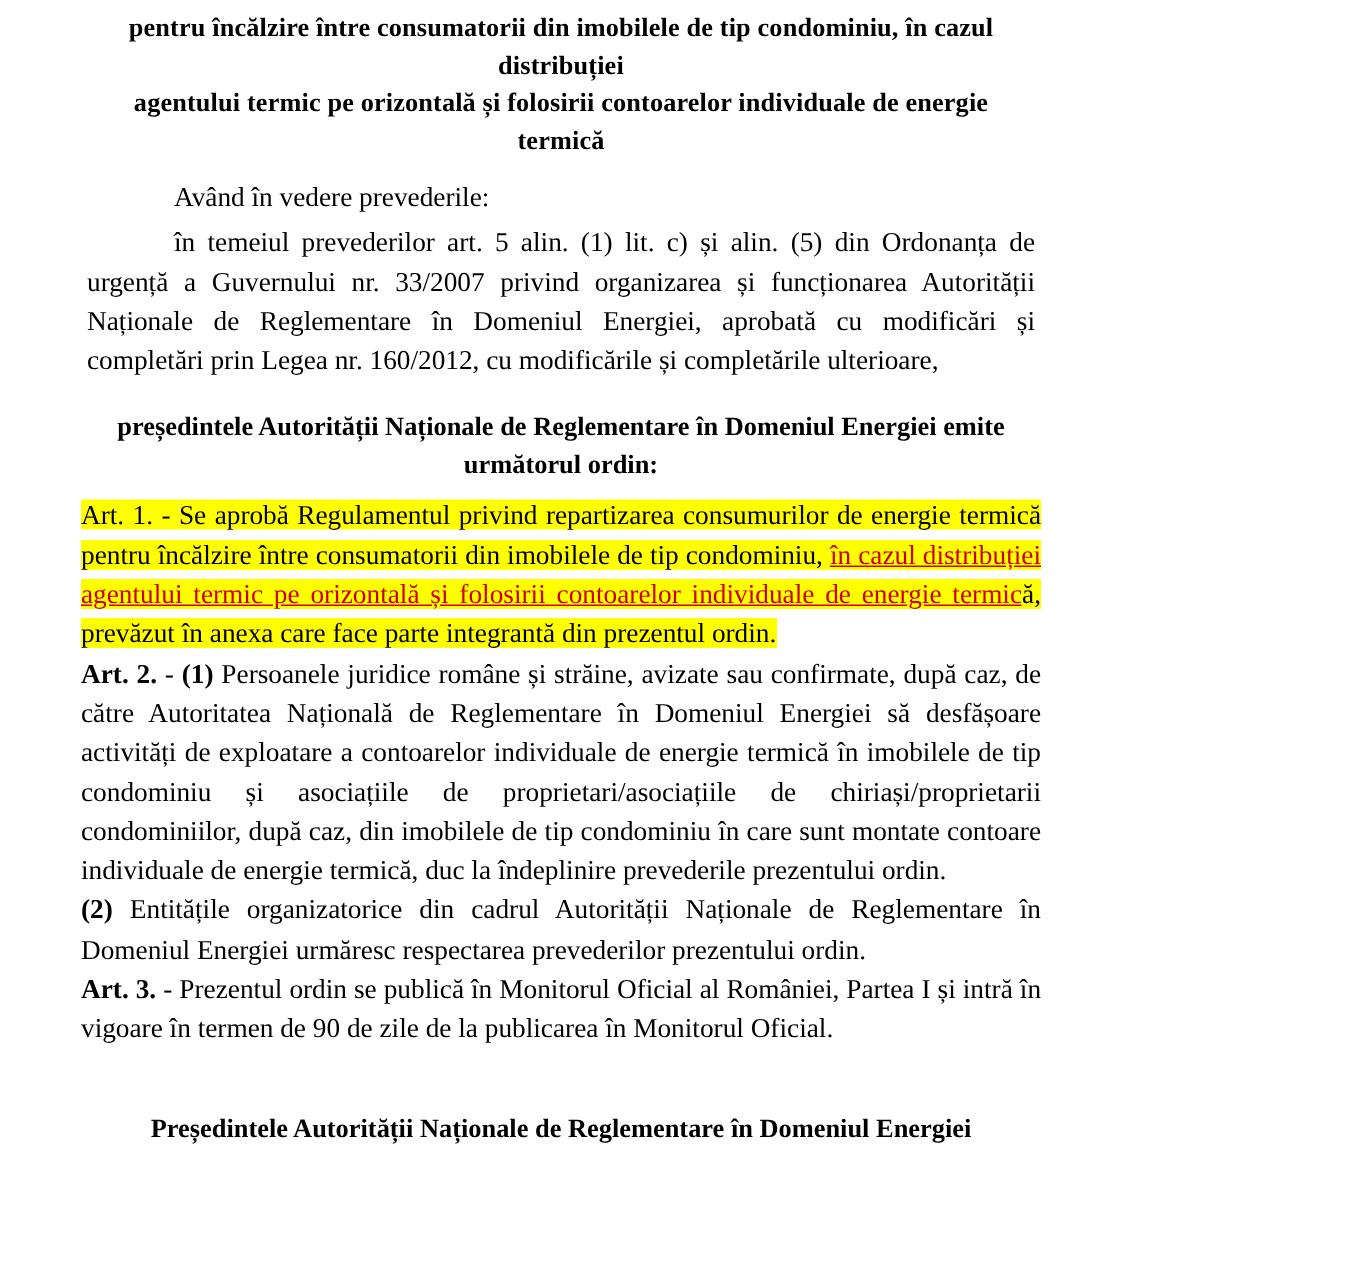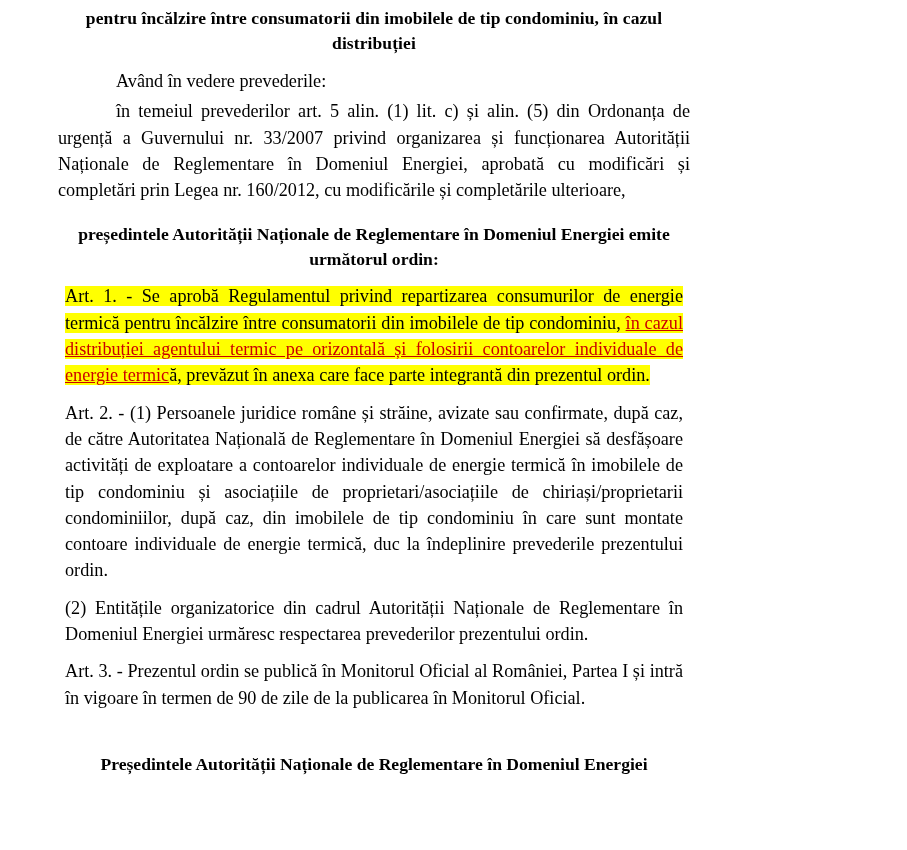--- a/index.html
+++ b/index.html
@@ -57,53 +57,54 @@
   }
 
   
   .articles {
     margin: 8px 54px 0 54px;
     font-size: 18.2px;
     line-height: 26.3px;
     text-align: justify;
     text-justify: inter-word;
   }
-  .articles p { margin: 11px; }
+  .articles p { margin: 0; }
 
   .art1 {
     text-align: justify;
   }
   .hl {
     background-color: #ffff00;
     box-decoration-break: clone;
     -webkit-box-decoration-break: clone;
   }
   .redul {
     color: #cc0000;
     text-decoration: underline;
     text-decoration-color: #cc0000;
   }
-  .bold { font-weight: normal; }
+  .bold { font-weight: bold; }
 
   
   .signature {
     text-align: center;
     font-weight: bold;
     font-size: 17.6px;
     line-height: 25px;
     margin-top: 41px;
   }
 </style>
 </head>
 <body>
 
 <div class="page">
 
   <div class="doc-title">
     <span class="tline">pentru încălzire între consumatorii din imobilele de tip condominiu, în cazul distribuției</span>
+    <span class="tline">agentului termic pe orizontală și folosirii contoarelor individuale de energie termică</span>
   </div>
 
   <div class="preamble">
 
     <p>Având în vedere prevederile:</p>
 
 
 
 
 

